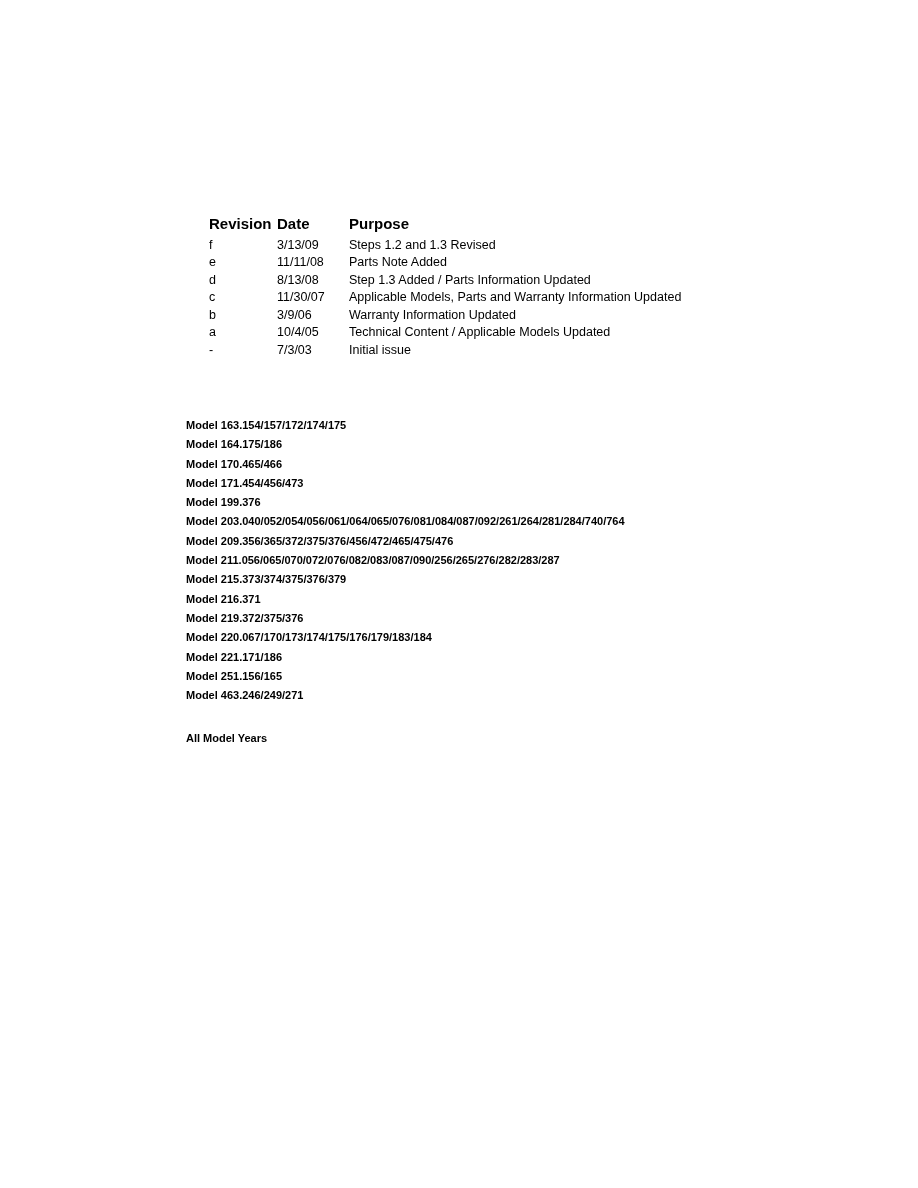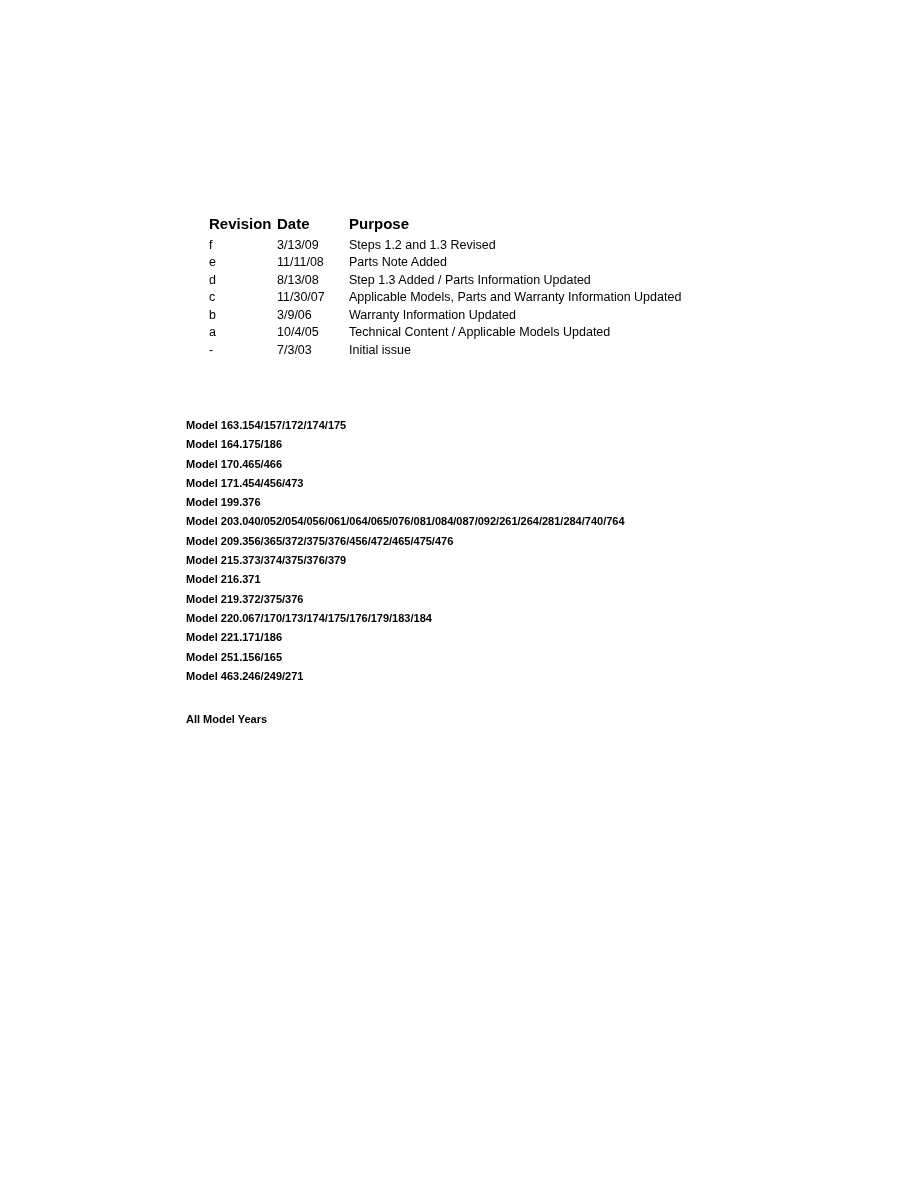--- a/index.html
+++ b/index.html
@@ -123,20 +123,21 @@
   </table>
 
   <div class="models">
     <div class="model-line">Model 163.154/157/172/174/175</div>
     <div class="model-line">Model 164.175/186</div>
     <div class="model-line">Model 170.465/466</div>
     <div class="model-line">Model 171.454/456/473</div>
     <div class="model-line">Model 199.376</div>
     <div class="model-line">Model 203.040/052/054/056/061/064/065/076/081/084/087/092/261/264/281/284/740/764</div>
     <div class="model-line">Model 209.356/365/372/375/376/456/472/465/475/476</div>
+    <div class="model-line">Model 211.056/065/070/072/076/082/083/087/090/256/265/276/282/283/287</div>
     <div class="model-line">Model 215.373/374/375/376/379</div>
     <div class="model-line">Model 216.371</div>
     <div class="model-line">Model 219.372/375/376</div>
     <div class="model-line">Model 220.067/170/173/174/175/176/179/183/184</div>
     <div class="model-line">Model 221.171/186</div>
     <div class="model-line">Model 251.156/165</div>
     <div class="model-line">Model 463.246/249/271</div>
     <div class="model-line">All Model Years</div>
   </div>
 

